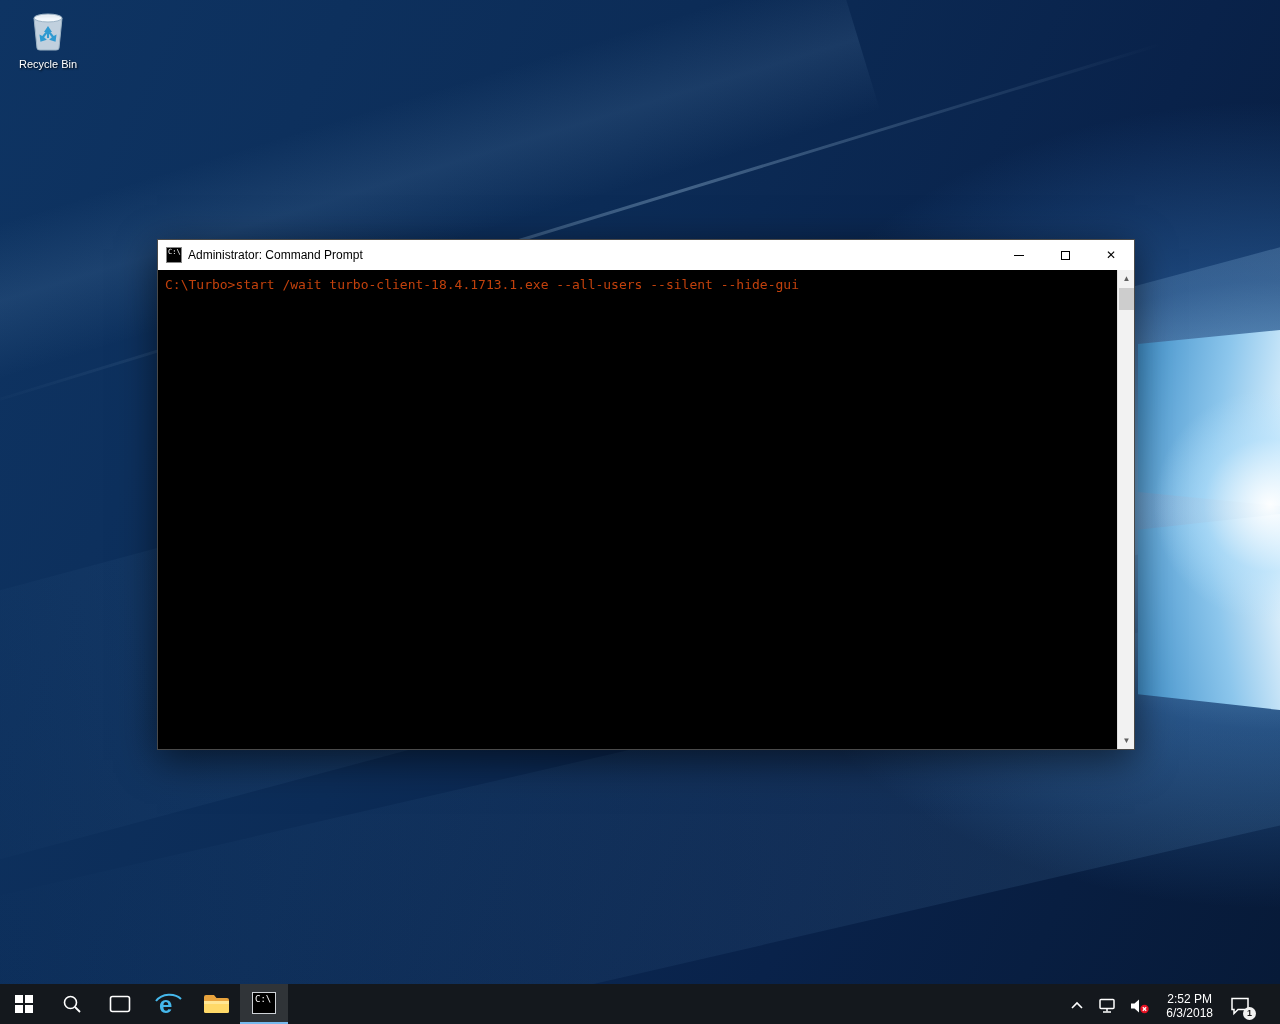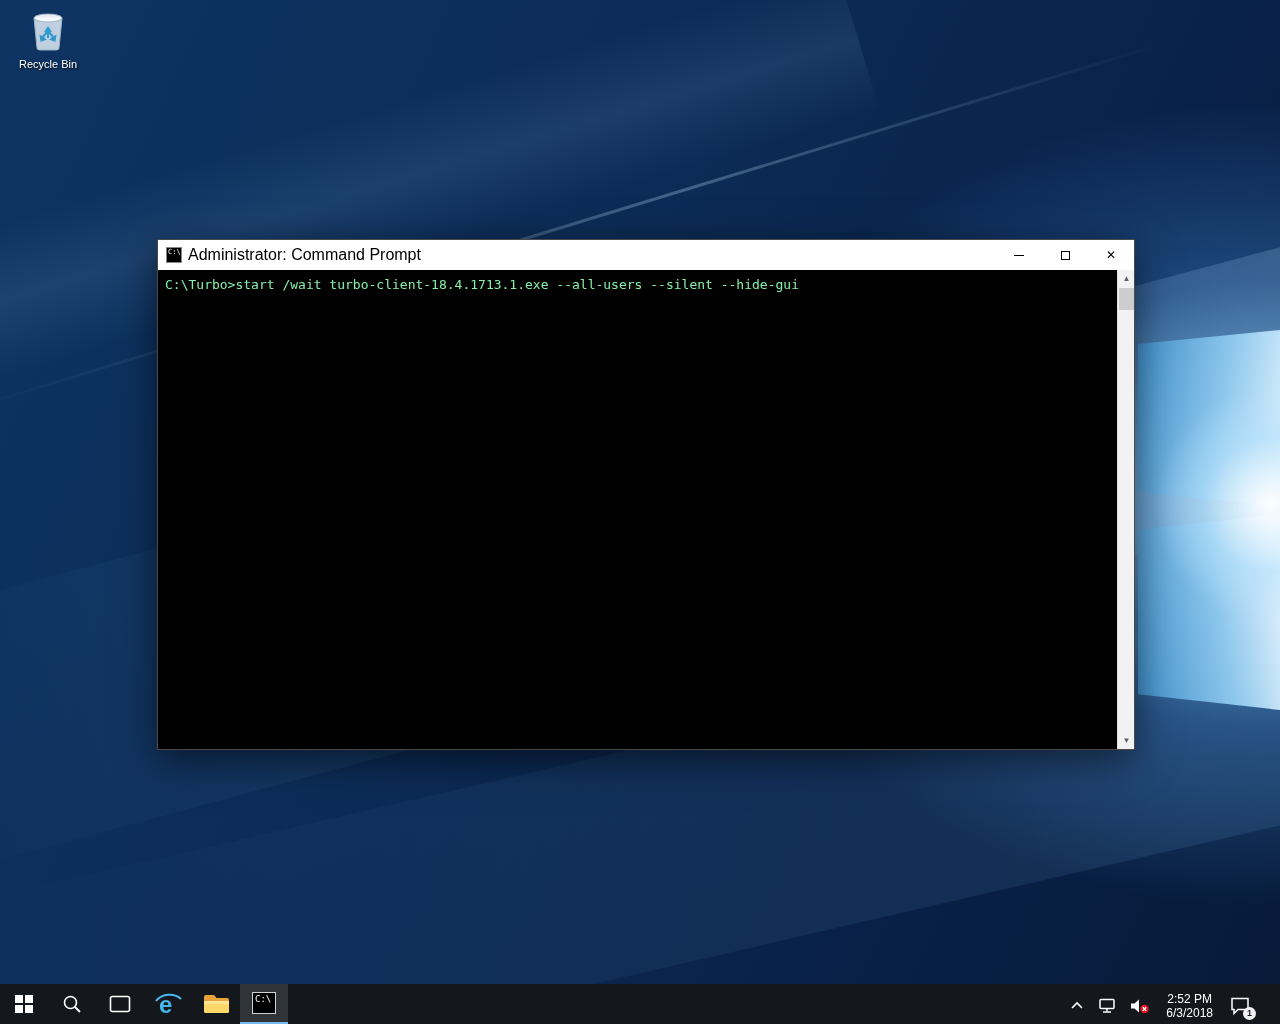--- a/index.html
+++ b/index.html
@@ -47,34 +47,34 @@
     position:absolute; left:157px; top:239px; width:978px; height:511px;
     border:1px solid #4a4a4a; box-shadow:0 10px 36px rgba(0,0,0,0.55);
     background:#000;
   }
   .titlebar { position:absolute; left:0; top:0; right:0; height:30px; background:#ffffff;
     display:flex; align-items:center; }
   .title-icon { width:16px; height:16px; margin:0 6px 0 8px; background:#000; border:1px solid #888;
     position:relative; flex:0 0 auto; }
   .title-icon span { position:absolute; left:1px; top:1px; font-family:"DejaVu Sans Mono", monospace;
     font-size:7px; color:#fff; line-height:7px; }
-  .title-text { font-size:16px; color:#000; flex:1 1 auto; white-space:nowrap; overflow:hidden; }
+  .title-text { font-size:12px; color:#000; flex:1 1 auto; white-space:nowrap; overflow:hidden; }
   .win-controls { display:flex; height:30px; flex:0 0 auto; }
   .win-btn { width:46px; height:30px; display:flex; align-items:center; justify-content:center; cursor:default; }
   .glyph-min { width:10px; height:1px; background:#000; }
   .glyph-max { width:9px; height:9px; border:1px solid #000; }
   .glyph-close { font-size:12px; color:#000; line-height:12px; font-family:"DejaVu Sans", sans-serif; }
   .console {
     position:absolute; left:0; top:30px; right:17px; bottom:0; background:#000;
     padding:7px 0 0 7px; overflow:hidden;
   }
   .console-line {
     font-family:"DejaVu Sans Mono", "Liberation Mono", monospace;
     font-size:13px; line-height:16px; min-height:16px;
-    color:#86efac; white-space:pre;
+    color:#c2410c; white-space:pre;
   }
   .scrollbar { position:absolute; right:0; top:30px; bottom:0; width:17px; background:#f2f2f2;
     border-left:1px solid #e0e0e0; }
   .sb-arrow { position:absolute; left:0; width:17px; height:17px; color:#606060; font-size:8px;
     display:flex; align-items:center; justify-content:center; }
   .sb-up { top:0; }
   .sb-down { bottom:0; }
   .sb-thumb { position:absolute; left:1px; top:18px; width:15px; height:22px; background:#cdcdcd; }
   
   .taskbar { position:absolute; left:0; bottom:0; width:1280px; height:40px; background:#14181d;

